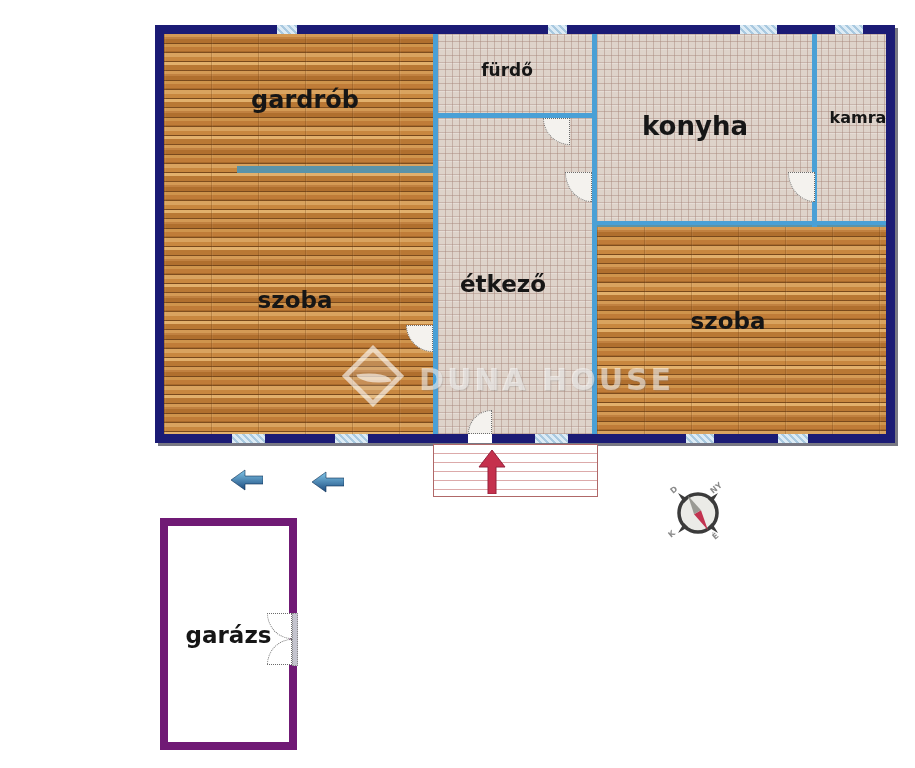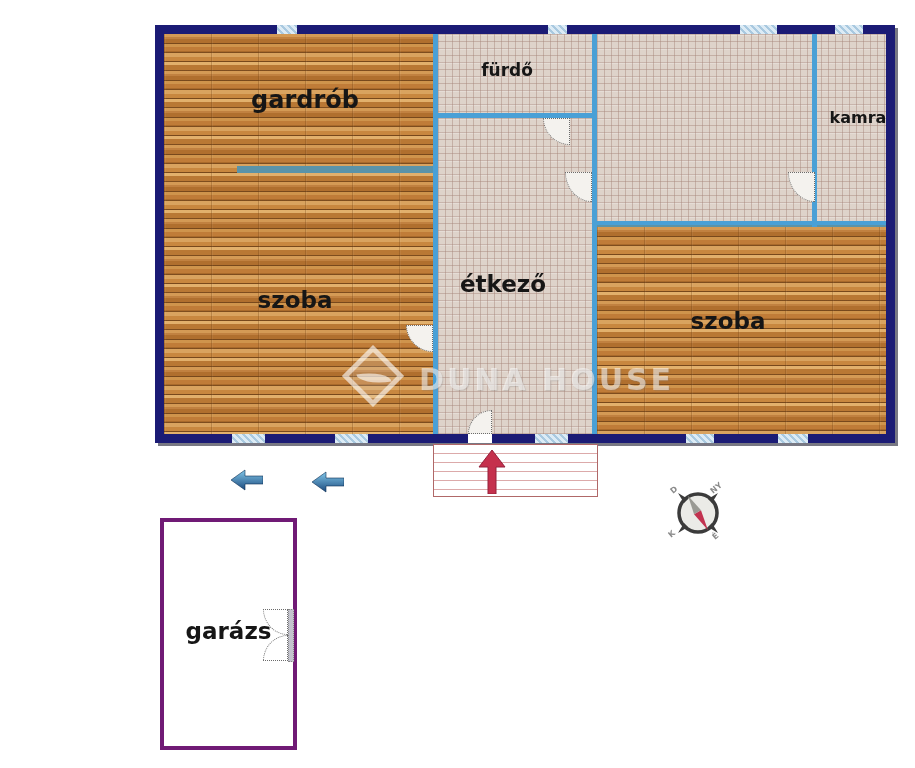--- a/index.html
+++ b/index.html
@@ -31,21 +31,21 @@
   .room-label{color:#161616;font-weight:bold;white-space:nowrap;transform:translate(-50%,-50%);}
   
   .main{left:155px;top:25px;width:740px;height:418px;background:#1b1b75;
         box-shadow:3px 3px 0 rgba(10,10,30,0.55);}
   .terasz{left:33px;top:28px;width:127px;height:412px;border:3px solid #8f4040;
           box-sizing:border-box;background:#ffffff;}
   .terasz-label{top:158px;left:0;width:100%;text-align:center;font-size:12.5px;
                 font-weight:bold;color:#161616;}
   .steps{left:433px;top:444px;width:165px;height:53px;border:1px solid #b06868;box-sizing:border-box;
          background:repeating-linear-gradient(180deg,#ffffff 0 8px,#dcaaaa 8px 9px);}
-  .garage{left:160px;top:518px;width:137px;height:232px;border:4px solid #701a75;
+  .garage{left:160px;top:518px;width:137px;height:232px;border:8px solid #701a75;
           box-sizing:border-box;background:#ffffff;}
   .garage-label{top:96px;left:0;width:100%;text-align:center;font-size:23px;
                 font-weight:bold;color:#161616;}
   .garage-strip{left:124px;top:87px;width:6px;height:53px;background:#c4c4ce;border:1px dotted #888;box-sizing:border-box;}
   
   .wm{left:186px;top:325px;width:420px;height:58px;pointer-events:none;}
   .wm-diamond{left:10px;top:4px;width:44px;height:44px;transform:rotate(45deg);
               border:5px solid rgba(255,255,255,0.55);background:rgba(235,235,235,0.18);box-sizing:border-box;}
   .wm-swoosh{left:16px;top:22px;width:34px;height:12px;background:rgba(255,255,255,0.6);
              border-radius:0 100% 0 100%/0 100% 0 100%;transform:rotate(-8deg);}
@@ -92,20 +92,21 @@
     <div class="abs door" style="left:313px;top:385px;width:24px;height:24px;border-radius:100% 0 0 0;"></div>
 
     <div class="abs wm">
       <div class="abs wm-diamond"></div>
       <div class="abs wm-swoosh"></div>
       <div class="abs wm-text">DUNA HOUSE</div>
     </div>
 
     <div class="abs room-label" style="left:150px;top:75px;font-size:24px;">gardrób</div>
     <div class="abs room-label" style="left:352px;top:45px;font-size:17px;">fürdő</div>
+    <div class="abs room-label" style="left:540px;top:101px;font-size:26px;">konyha</div>
     <div class="abs room-label" style="left:703px;top:92px;font-size:16px;">kamra</div>
     <div class="abs room-label" style="left:140px;top:275px;font-size:23px;">szoba</div>
     <div class="abs room-label" style="left:348px;top:259px;font-size:23px;text-align:right;">étkező</div>
     <div class="abs room-label" style="left:573px;top:296px;font-size:23px;">szoba</div>
   </div>
 
   <div class="abs steps">
     <svg class="abs" style="left:44px;top:5px;" width="28" height="44" viewBox="0 0 28 44">
       <polygon points="14,0 27,17 18,17 18,44 10,44 10,17 1,17" fill="#c5304c" stroke="#93213b" stroke-width="1"></polygon>
     </svg>

